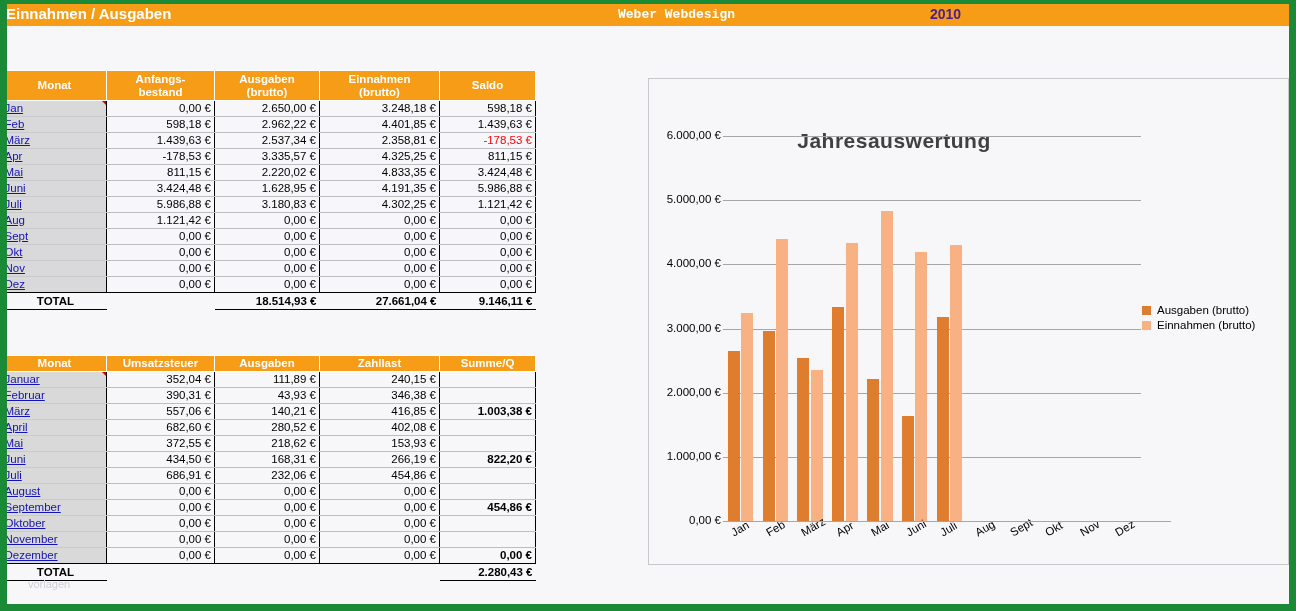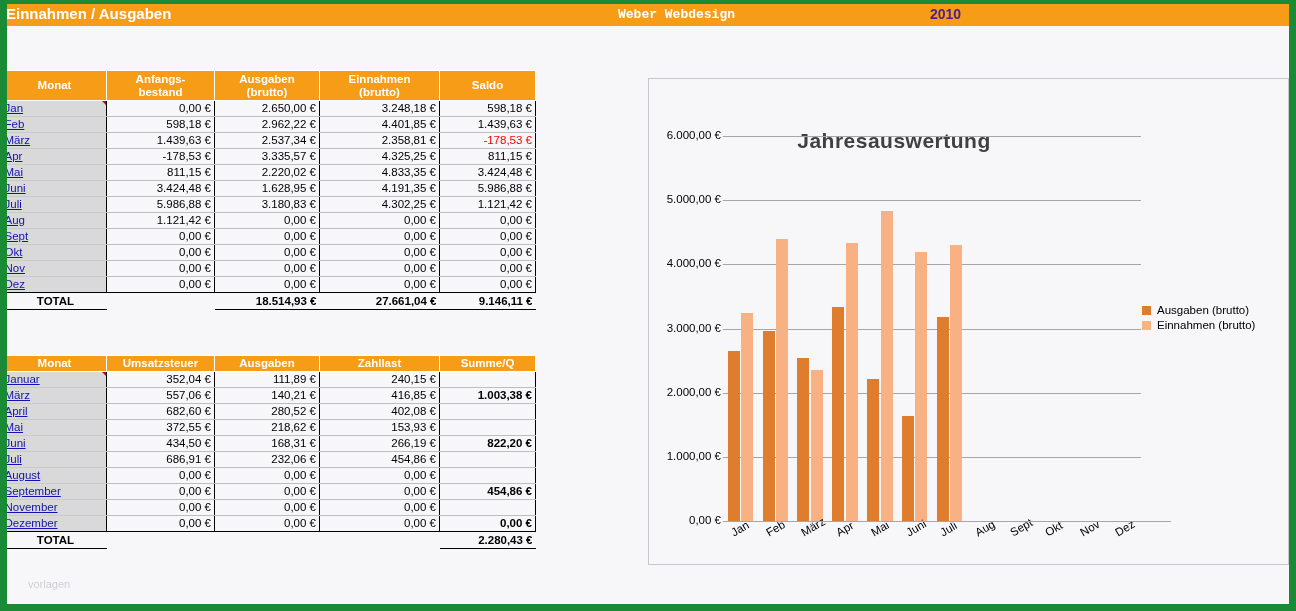--- a/index.html
+++ b/index.html
@@ -319,20 +319,27 @@
   </thead>
   <tbody id="tax-body">
       <tr>
         <td class="month-cell">Januar<span class="comment-marker"></span></td>
         <td class="num">352,04 €</td>
         <td class="num">111,89 €</td>
         <td class="num">240,15 €</td>
         <td class="num"></td>
       </tr>
       <tr>
+        <td class="month-cell">Februar</td>
+        <td class="num">390,31 €</td>
+        <td class="num">43,93 €</td>
+        <td class="num">346,38 €</td>
+        <td class="num"></td>
+      </tr>
+      <tr>
         <td class="month-cell">März</td>
         <td class="num">557,06 €</td>
         <td class="num">140,21 €</td>
         <td class="num">416,85 €</td>
         <td class="num boldv">1.003,38 €</td>
       </tr>
       <tr>
         <td class="month-cell">April</td>
         <td class="num">682,60 €</td>
         <td class="num">280,52 €</td>
@@ -366,20 +373,27 @@
         <td class="num">0,00 €</td>
         <td class="num">0,00 €</td>
         <td class="num"></td>
       </tr>
       <tr>
         <td class="month-cell">September</td>
         <td class="num">0,00 €</td>
         <td class="num">0,00 €</td>
         <td class="num">0,00 €</td>
         <td class="num boldv">454,86 €</td>
+      </tr>
+      <tr>
+        <td class="month-cell">Oktober</td>
+        <td class="num">0,00 €</td>
+        <td class="num">0,00 €</td>
+        <td class="num">0,00 €</td>
+        <td class="num"></td>
       </tr>
       <tr>
         <td class="month-cell">November</td>
         <td class="num">0,00 €</td>
         <td class="num">0,00 €</td>
         <td class="num">0,00 €</td>
         <td class="num"></td>
       </tr>
       <tr class="lastdata">
         <td class="month-cell">Dezember</td>

